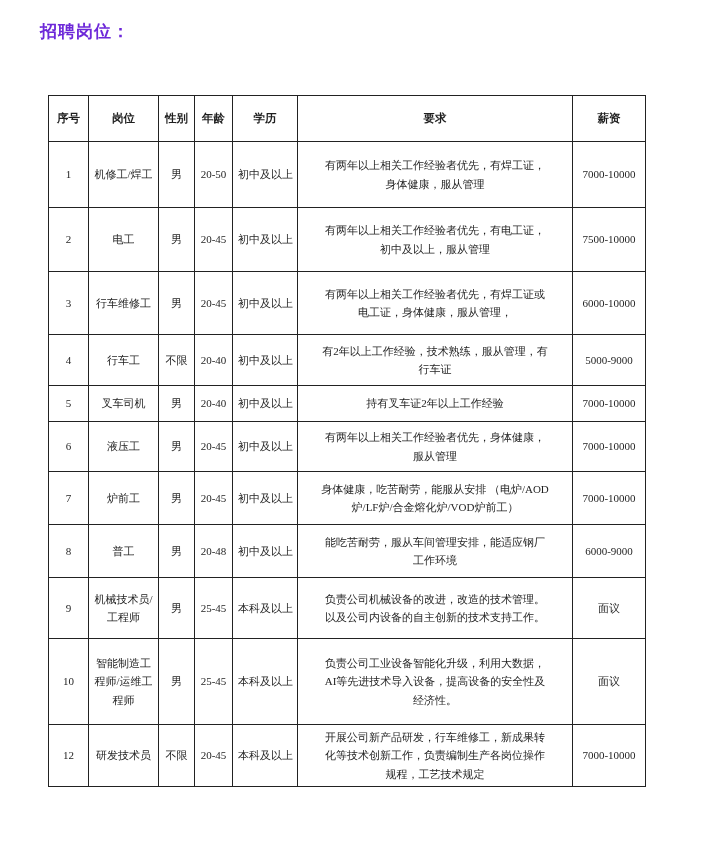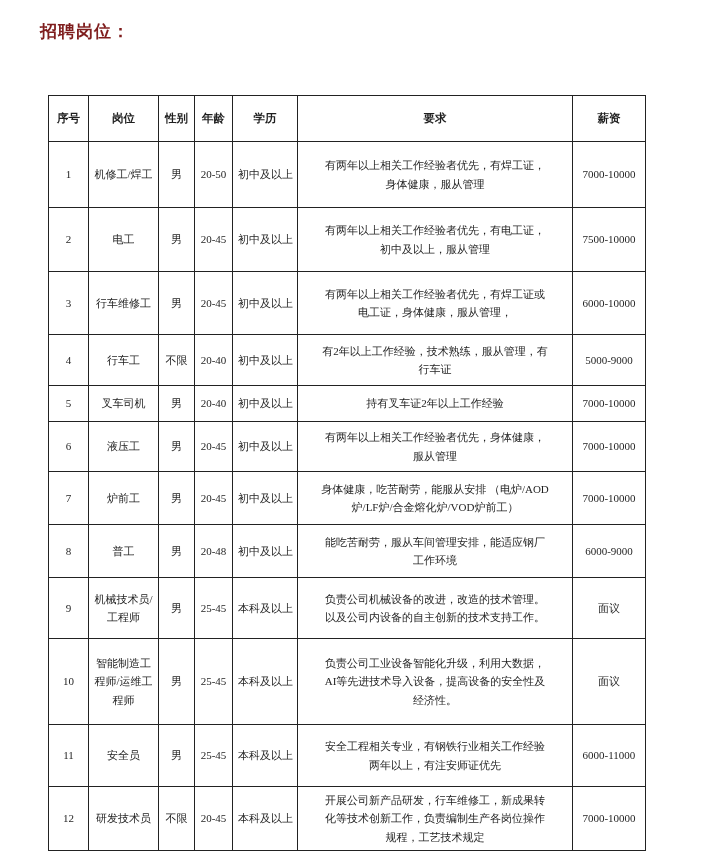--- a/index.html
+++ b/index.html
@@ -13,21 +13,21 @@
     color: #1f1f1f;
   }
   .doc-title {
     position: absolute;
     left: 40px;
     top: 20px;
     font-family: "Liberation Sans", "DejaVu Sans", sans-serif;
     font-size: 17px;
     font-weight: bold;
     letter-spacing: 1px;
-    color: #7f1d1d;
+    color: #6d28d9;
   }
   table.jobs-table {
     position: absolute;
     left: 48px;
     top: 95px;
     width: 597px;
     table-layout: fixed;
     border-collapse: collapse;
   }
   .jobs-table th, .jobs-table td {
@@ -192,30 +192,20 @@
 程师</td>
         <td>男</td>
         <td>25-45</td>
         <td>本科及以上</td>
         <td>负责公司工业设备智能化升级，利用大数据，
 AI等先进技术导入设备，提高设备的安全性及
 经济性。</td>
         <td>面议</td>
       </tr>
       <tr>
-        <td>11</td>
-        <td>安全员</td>
-        <td>男</td>
-        <td>25-45</td>
-        <td>本科及以上</td>
-        <td>安全工程相关专业，有钢铁行业相关工作经验
-两年以上，有注安师证优先</td>
-        <td>6000-11000</td>
-      </tr>
-      <tr>
         <td>12</td>
         <td>研发技术员</td>
         <td>不限</td>
         <td>20-45</td>
         <td>本科及以上</td>
         <td>开展公司新产品研发，行车维修工，新成果转
 化等技术创新工作，负责编制生产各岗位操作
 规程，工艺技术规定</td>
         <td>7000-10000</td>
       </tr>

